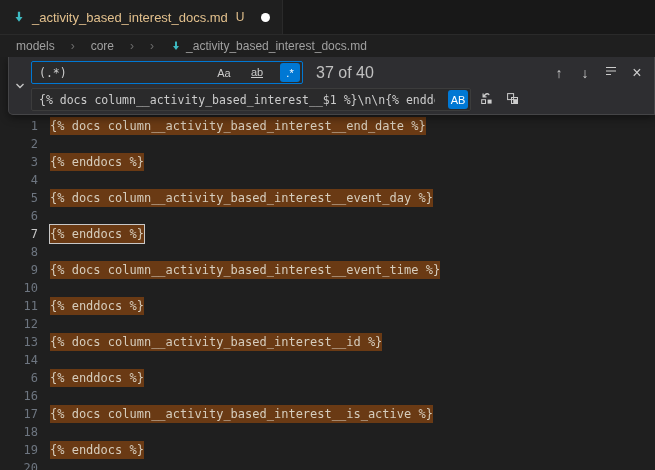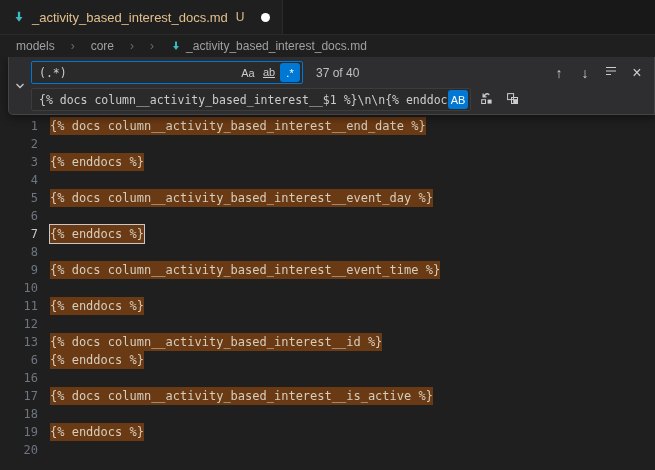--- a/index.html
+++ b/index.html
@@ -55,26 +55,26 @@
   .fw-input {
     background:#2a2a2b; border:1px solid #3c3c3c; border-radius:2px;
     height:23px; display:flex; align-items:center; padding:0 2px 0 7px;
     font-family:"DejaVu Sans Mono", monospace; font-size:11.5px; color:#cccccc;
   }
   .find-input { width:272px; border-color:var(--accent); }
   .replace-input { width:440px; }
   .input-text { flex:1; white-space:nowrap; overflow:hidden; }
   .opt {
     width:20px; height:19px; flex:none; display:flex; align-items:center; justify-content:center;
-    border-radius:3px; font-size:11px; color:#cccccc; cursor:pointer; margin-left:1px;
+    border-radius:3px; font-size:11px; color:#cccccc; cursor:pointer; margin-left:13px;
     font-family:"Liberation Sans", sans-serif;
   }
   .opt.active { background:var(--accent); color:#ffffff; }
   .ww-underline { border-bottom:1px solid currentColor; line-height:10px; display:inline-block; }
-  .count { font-size:12px; color:#c0c0c0; margin-left:9px; white-space:nowrap; }
+  .count { font-size:16px; color:#c0c0c0; margin-left:9px; white-space:nowrap; }
   .spacer { flex:1; }
   .icon-btn {
     width:22px; height:22px; flex:none; display:flex; align-items:center; justify-content:center;
     border-radius:4px; color:#cccccc; cursor:pointer; font-size:14px;
   }
   .close-glyph { font-size:16px; line-height:16px; }
 </style>
 </head>
 <body>
 
@@ -224,20 +224,24 @@
       </div>
       <div class="code-line">
         <span class="line-number">12</span>
         <span class="line-text"></span>
       </div>
       <div class="code-line">
         <span class="line-number">13</span>
         <span class="line-text match">{% docs column__activity_based_interest__id %}</span>
       </div>
       <div class="code-line">
+        <span class="line-number">14</span>
+        <span class="line-text"></span>
+      </div>
+      <div class="code-line">
         <span class="line-number">6</span>
         <span class="line-text match">{% enddocs %}</span>
       </div>
       <div class="code-line">
         <span class="line-number">16</span>
         <span class="line-text"></span>
       </div>
       <div class="code-line">
         <span class="line-number">17</span>
         <span class="line-text match">{% docs column__activity_based_interest__is_active %}</span>

